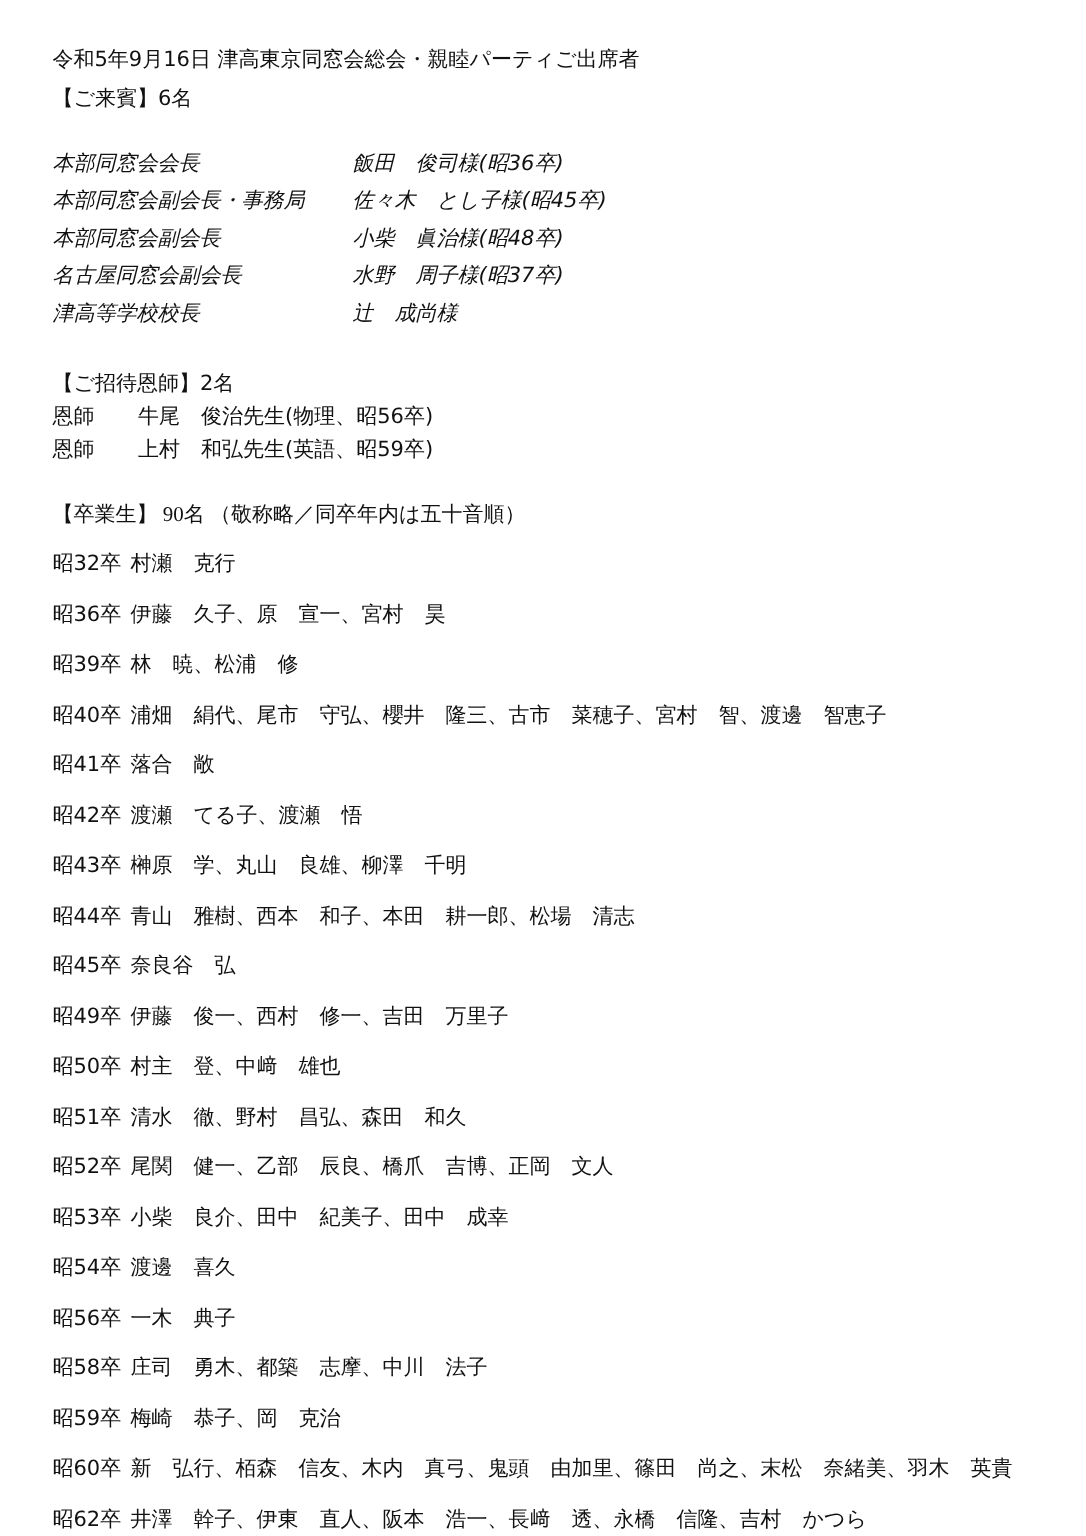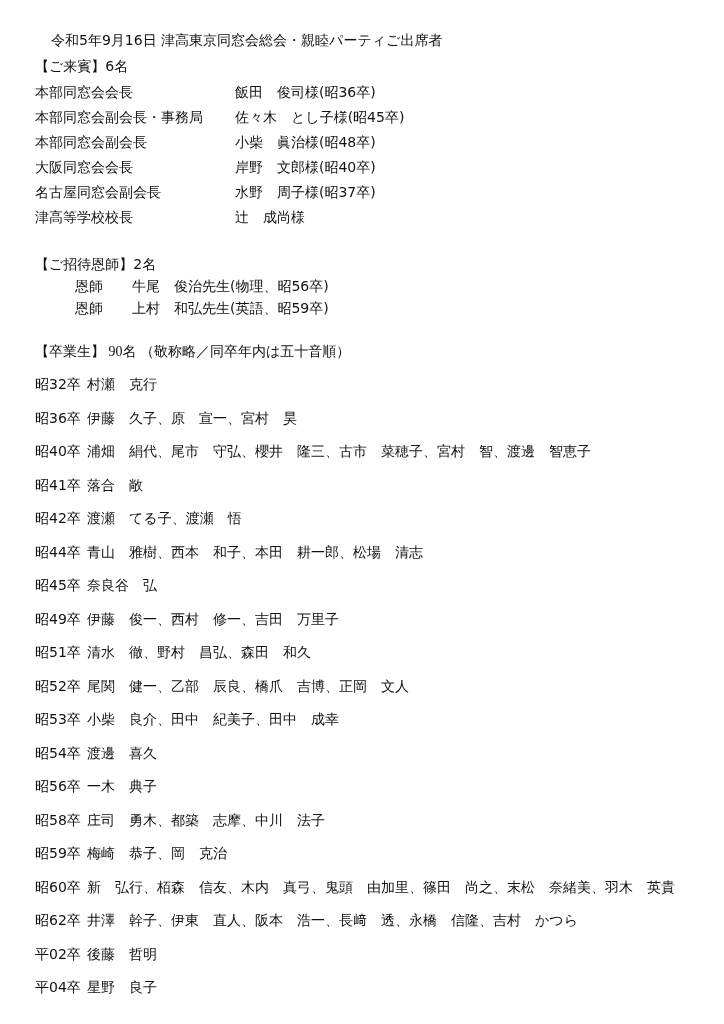--- a/index.html
+++ b/index.html
@@ -7,27 +7,27 @@
     width: 724px;
     height: 1024px;
     box-sizing: border-box;
     background: #ffffff;
     color: #111111;
     font-family: "DejaVu Sans", "Liberation Sans", sans-serif;
     font-size: 14px;
     padding: 30px 28px 0 35px;
     overflow: hidden;
   }
-  .title { line-height: 20px; margin-bottom: 5px; white-space: nowrap; margin-left: 16px; }
+  .title { line-height: 20px; margin-bottom: 5px; white-space: nowrap; }
   .datetime { margin-left: 408px; line-height: 20px; margin-bottom: 6px; white-space: nowrap; }
   .sec-heading { line-height: 21px; white-space: nowrap; }
-  .guests-heading { margin-top: 6px; margin-bottom: 3px; }
-  .guest-row { display: grid; grid-template-columns: 200px 1fr; line-height: 25px; white-space: nowrap; }
+  .guests-heading { margin-top: 6px; margin-bottom: 20px; }
+  .guest-row { display: grid; grid-template-columns: 200px 1fr; line-height: 25px; white-space: nowrap; font-style: italic; }
   .teachers-heading { margin-top: 24px; }
-  .teacher-row { display: grid; grid-template-columns: 57px 1fr; line-height: 22px; white-space: nowrap; margin-left: 40px; }
+  .teacher-row { display: grid; grid-template-columns: 57px 1fr; line-height: 22px; white-space: nowrap; }
   .grads-heading { margin-top: 22px; margin-bottom: 2px; font-family: Liberation Serif, serif; }
   .grad-row { display: grid; grid-template-columns: 52px 1fr; line-height: 21.5px; margin-top: 12px; }
   .grad-year { white-space: nowrap; }
   .grad-line { white-space: nowrap; }
 </style>
 </head>
 <body style="color: rgb(17, 17, 17); background: rgb(255, 255, 255);">
 
 <div class="page">
 
@@ -45,24 +45,20 @@
   <div class="guest-row">
     <span class="guest-role">本部同窓会副会長・事務局</span>
     <span class="guest-name">佐々木　とし子様(昭45卒)</span>
   </div>
 
   <div class="guest-row">
     <span class="guest-role">本部同窓会副会長</span>
     <span class="guest-name">小柴　眞治様(昭48卒)</span>
   </div>
 
-  <div class="guest-row">
-    <span class="guest-role">大阪同窓会会長</span>
-    <span class="guest-name">岸野　文郎様(昭40卒)</span>
-  </div>
 
   <div class="guest-row">
     <span class="guest-role">名古屋同窓会副会長</span>
     <span class="guest-name">水野　周子様(昭37卒)</span>
   </div>
 
   <div class="guest-row">
     <span class="guest-role">津高等学校校長</span>
     <span class="guest-name">辻　成尚様</span>
   </div>
@@ -92,20 +88,26 @@
         </span>
   </div>
 
   <div class="grad-row">
     <span class="grad-year">昭36卒</span>
     <span class="grad-names">
           <div class="grad-line">伊藤　久子、原　宣一、宮村　昊</div>
         </span>
   </div>
 
+  <div class="grad-row">
+    <span class="grad-year">昭39卒</span>
+    <span class="grad-names">
+          <div class="grad-line">林　暁、松浦　修</div>
+        </span>
+  </div>
 
   <div class="grad-row">
     <span class="grad-year">昭40卒</span>
     <span class="grad-names">
           <div class="grad-line">浦畑　絹代、尾市　守弘、櫻井　隆三、古市　菜穂子、宮村　智、渡邊　智恵子</div>
         </span>
   </div>
 
   <div class="grad-row">
     <span class="grad-year">昭41卒</span>
@@ -114,20 +116,26 @@
         </span>
   </div>
 
   <div class="grad-row">
     <span class="grad-year">昭42卒</span>
     <span class="grad-names">
           <div class="grad-line">渡瀬　てる子、渡瀬　悟</div>
         </span>
   </div>
 
+  <div class="grad-row">
+    <span class="grad-year">昭43卒</span>
+    <span class="grad-names">
+          <div class="grad-line">榊原　学、丸山　良雄、柳澤　千明</div>
+        </span>
+  </div>
 
   <div class="grad-row">
     <span class="grad-year">昭44卒</span>
     <span class="grad-names">
           <div class="grad-line">青山　雅樹、西本　和子、本田　耕一郎、松場　清志</div>
         </span>
   </div>
 
   <div class="grad-row">
     <span class="grad-year">昭45卒</span>
@@ -139,20 +147,26 @@
 
 
 
   <div class="grad-row">
     <span class="grad-year">昭49卒</span>
     <span class="grad-names">
           <div class="grad-line">伊藤　俊一、西村　修一、吉田　万里子</div>
         </span>
   </div>
 
+  <div class="grad-row">
+    <span class="grad-year">昭50卒</span>
+    <span class="grad-names">
+          <div class="grad-line">村主　登、中﨑　雄也</div>
+        </span>
+  </div>
 
   <div class="grad-row">
     <span class="grad-year">昭51卒</span>
     <span class="grad-names">
           <div class="grad-line">清水　徹、野村　昌弘、森田　和久</div>
         </span>
   </div>
 
   <div class="grad-row">
     <span class="grad-year">昭52卒</span>

